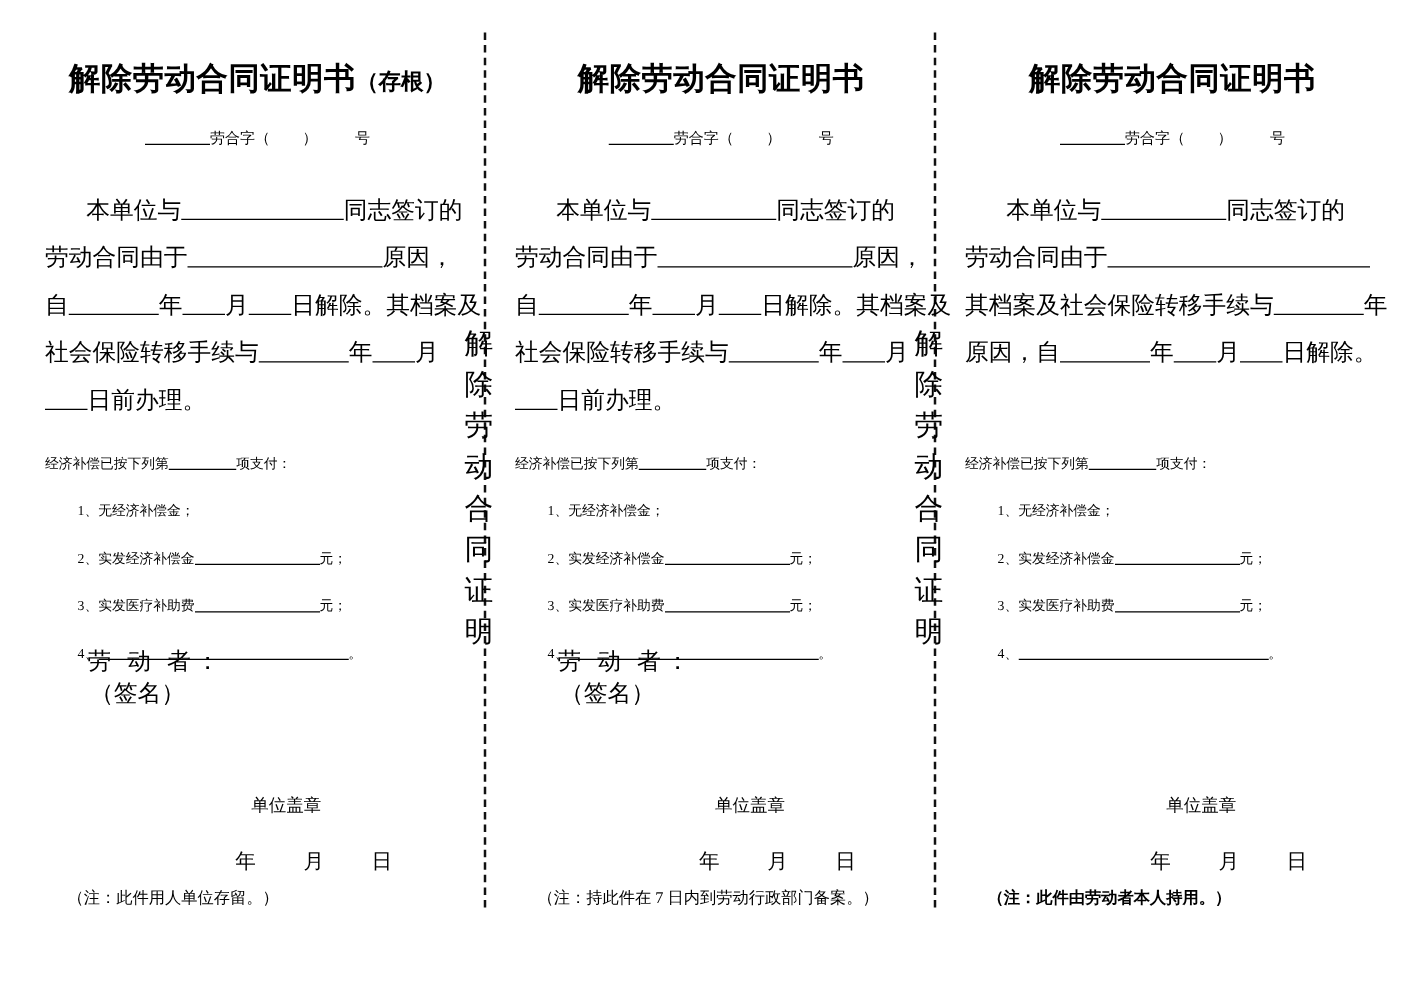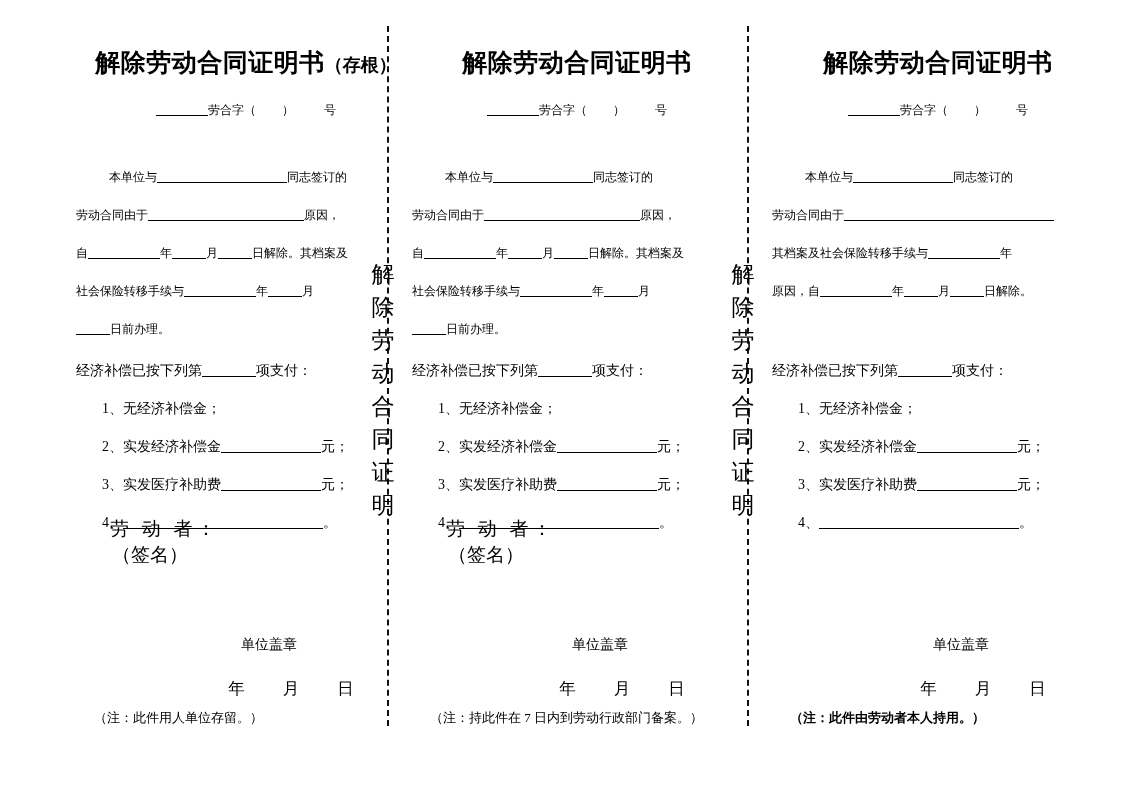--- a/index.html
+++ b/index.html
@@ -49,21 +49,21 @@
   .vlabel span { display: block; }
   .vlabel.v1 { left: 366px; }
   .vlabel.v2 { left: 726px; }
 
   
   .col {
     position: absolute;
     top: 0;
     height: 793px;
   }
-  .col1 { left: 36px;  width: 340px; margin-left: 40px; }
+  .col1 { left: 36px;  width: 340px; }
   .col2 { left: 412px; width: 330px; }
   .col3 { left: 772px; width: 332px; }
 
   .title {
     position: absolute;
     top: 46px;
     left: 0;
     width: 100%;
     text-align: center;
     font-family: "Liberation Sans", "DejaVu Sans", sans-serif;
@@ -91,24 +91,24 @@
     display: inline-block;
     border-bottom: 1px solid #000;
     width: 52px;
     vertical-align: -2px;
   }
   .docno .gap { display: inline-block; width: 26px; }
   .docno .gap2 { display: inline-block; width: 30px; }
 
   .body-block {
     position: absolute;
-    top: 158px;
-    left: 0;
-    width: 100%;
-    font-size: 12px;
+    top: 150px;
+    left: 0;
+    width: 100%;
+    font-size: 19px;
     line-height: 38px;
   }
   .body-block p {
     margin: 0;
     white-space: nowrap;
   }
   .body-block .indent { padding-left: 33px; }
 
   .u {
     display: inline-block;
@@ -122,21 +122,21 @@
   .u-l  { width: 100px; }
   .u-xl { width: 130px; }
   .u-xxl{ width: 156px; }
   .u-huge { width: 200px; }
 
   .comp-block {
     position: absolute;
     top: 352px;
     left: 0;
     width: 100%;
-    font-size: 14px;
+    font-size: 11px;
     line-height: 38px;
   }
   .comp-block .head { margin: 0; white-space: nowrap; }
   .comp-block .item {
     margin: 0;
     padding-left: 26px;
     white-space: nowrap;
   }
 
   .sign-block {

